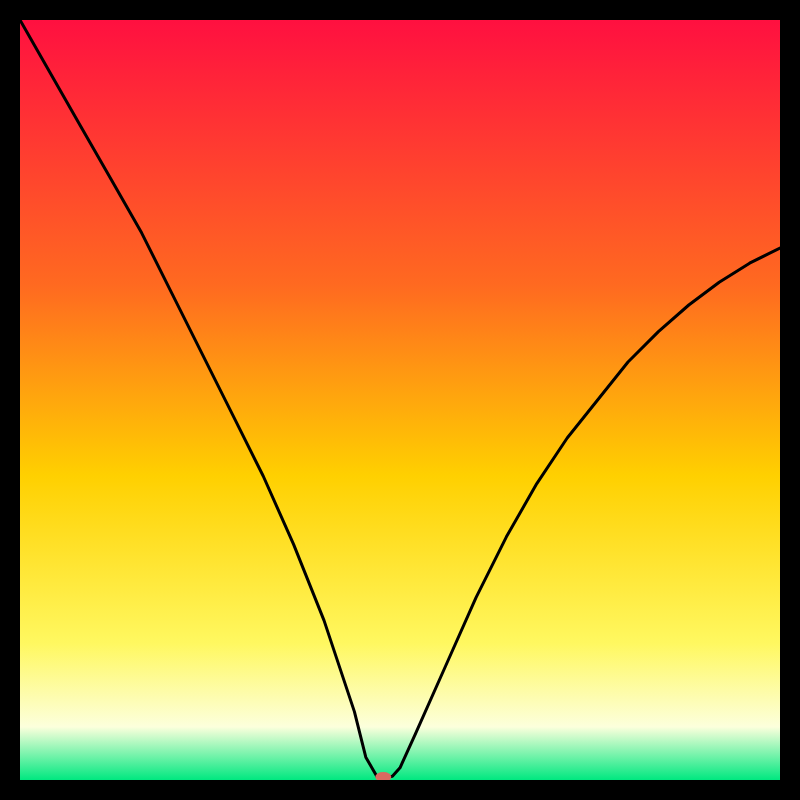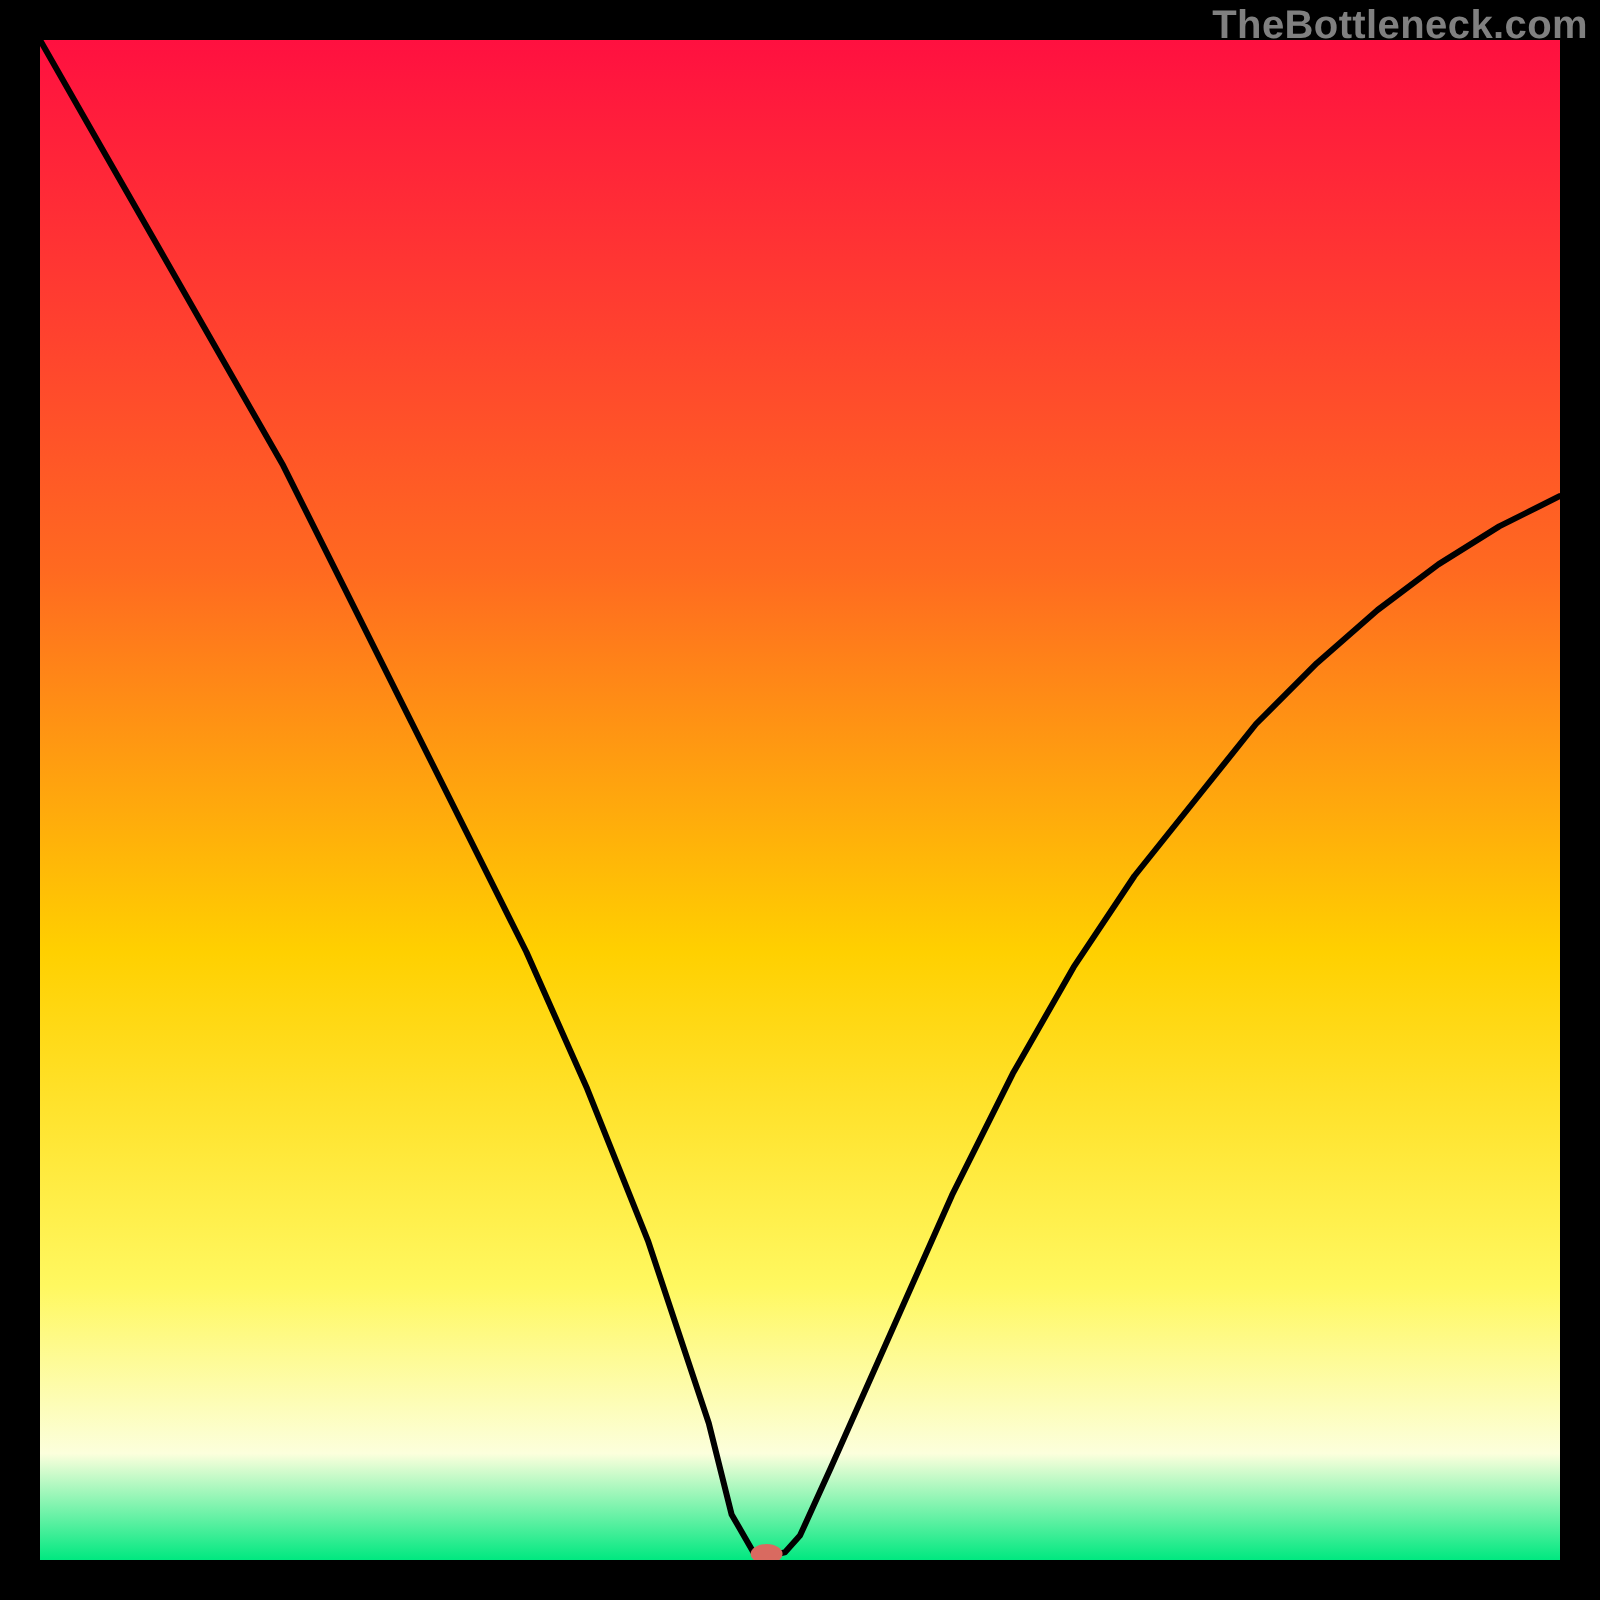--- a/index.html
+++ b/index.html
@@ -31,21 +31,20 @@
     font-size: 20px;
     font-weight: 600;
     color: #808080;
     letter-spacing: 0.2px;
   }
 </style>
 </head>
 <body>
 
 <div class="frame">
-  <div class="attribution">TheBottleneck.com</div>
 
   <svg class="plot" viewBox="0 0 760 760" preserveAspectRatio="none">
     <defs>
       <linearGradient id="bg-grad" x1="0" y1="0" x2="0" y2="1">
         <stop id="g0" offset="0%" stop-color="#ff1040"></stop>
         <stop id="g1" offset="35%" stop-color="#ff6a20"></stop>
         <stop id="g2" offset="60%" stop-color="#ffd000"></stop>
         <stop id="g3" offset="82%" stop-color="#fff860"></stop>
         <stop id="g4" offset="93%" stop-color="#fcffdc"></stop>
         <stop id="g5" offset="100%" stop-color="#00e880"></stop>

